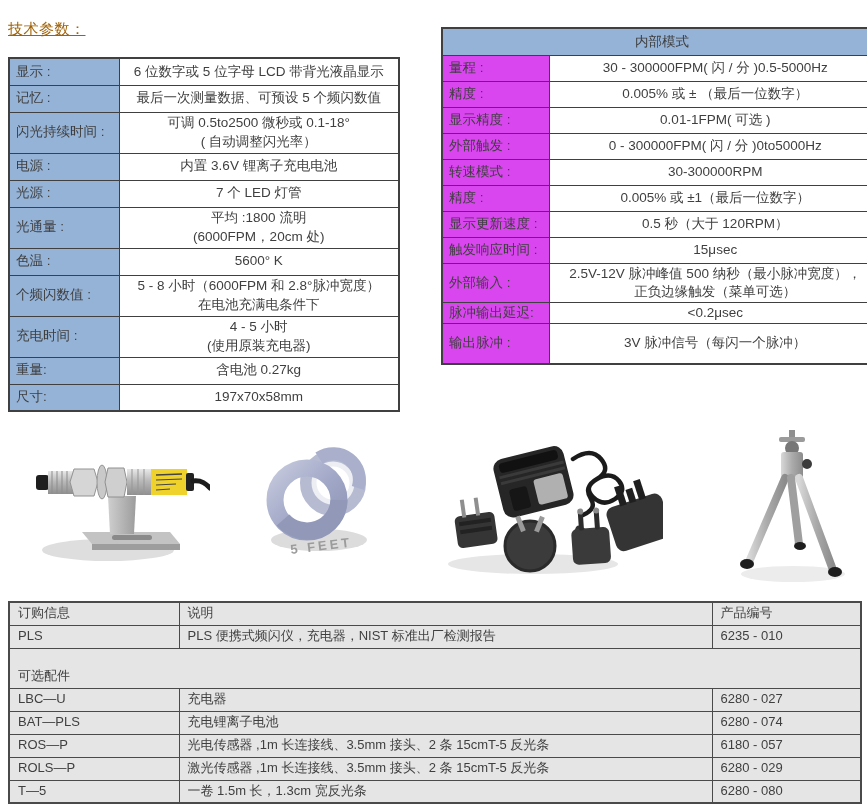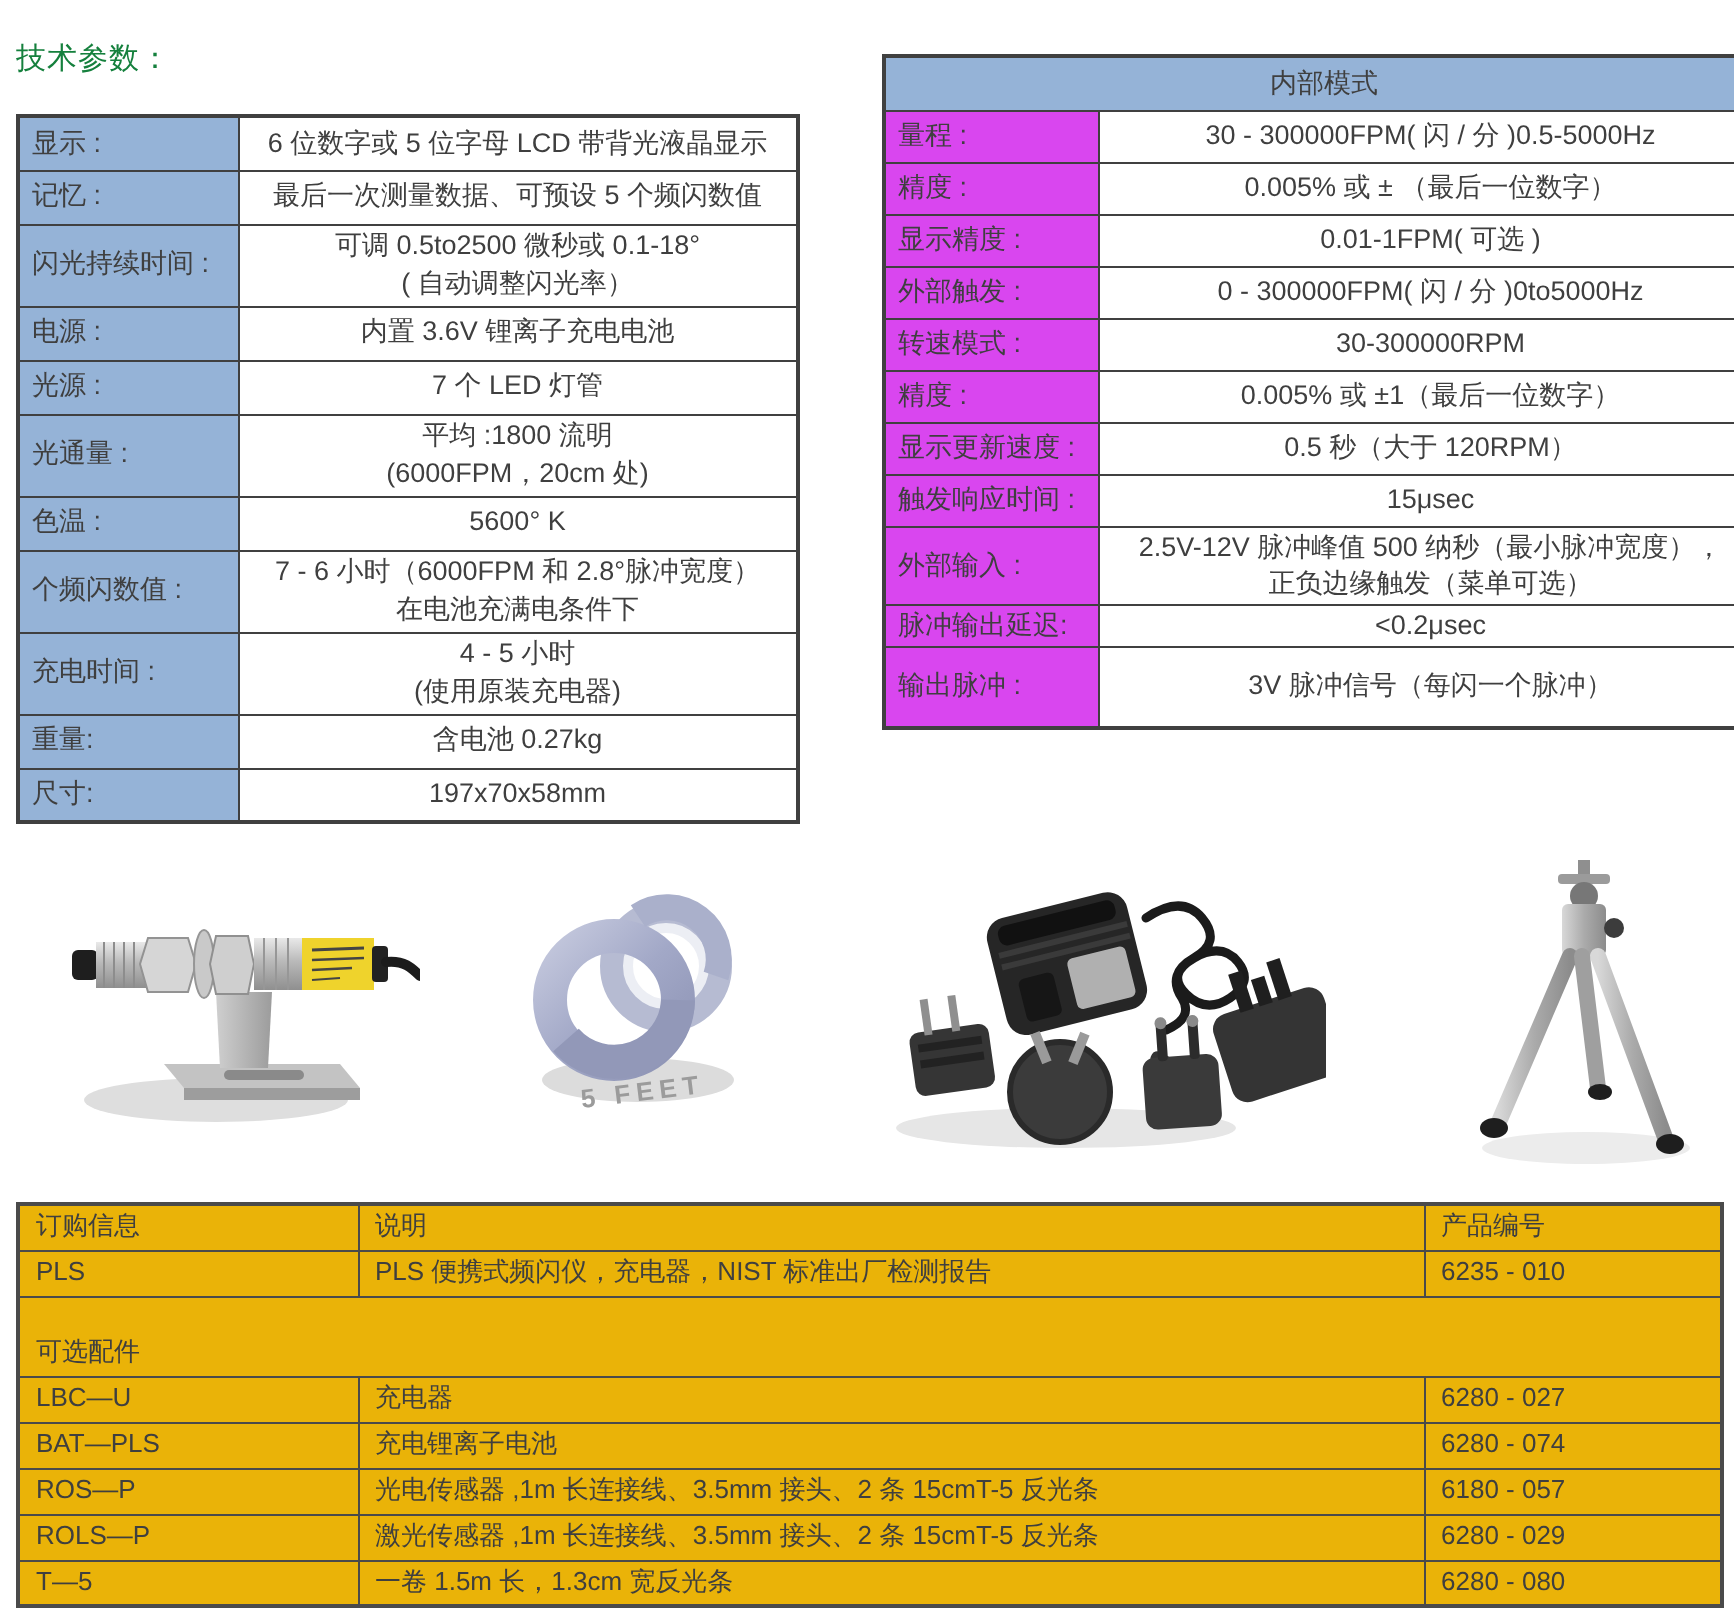--- a/index.html
+++ b/index.html
@@ -2,21 +2,21 @@
 <html><head>
 <meta charset="utf-8">
 <style>
   html,body{margin:0;padding:0;}
   body{
     width:867px;height:808px;background:#ffffff;position:relative;
     font-family:"Liberation Sans",sans-serif;color:#3f3f3f;
     -webkit-font-smoothing:antialiased;
   }
   .abs{position:absolute;}
-  #page-title{left:8px;top:20px;font-size:15px;color:#15803d;letter-spacing:.5px;}
+  #page-title{left:8px;top:20px;font-size:15px;color:#a16207;letter-spacing:.5px;text-decoration:underline;}
 
   
   table{border-collapse:collapse;table-layout:fixed;}
   .spec-table{left:8px;top:57px;width:390px;border:2px solid #404040;}
   .mode-table{left:441px;top:27px;width:440px;border:2px solid #404040;}
   .spec-table th,.spec-table td,.mode-table th,.mode-table td{
     border:1px solid #404040;font-size:13.5px;font-weight:normal;
     padding:1px 6px;line-height:1.35;
   }
   .spec-table th{background:#95B3D7;text-align:left;}
@@ -24,21 +24,21 @@
   .mode-table th{background:#d946ef;text-align:left;}
   .mode-table td{text-align:center;white-space:pre-line;}
   .mode-table td.sec{background:#95B3D7;text-align:center;}
   tr.h1{height:27px;} tr.h2{height:41px;}
   tr.mh{height:27px;} tr.m1{height:26px;} tr.m2{height:38px;}
   tr.m0{height:20px;} tr.m3{height:40px;}
 
   
   .order-table{left:8px;top:601px;width:852px;border:2px solid #4a4a4a;}
   .order-table th,.order-table td{
-    border:1px solid #4a4a4a;background:#eab308;font-size:13px;font-weight:normal;
+    border:1px solid #4a4a4a;background:#e5e5e5;font-size:13px;font-weight:normal;
     text-align:left;padding:1px 8px;line-height:1.3;
   }
   tr.o1{height:23px;}
   tr.osec{height:40px;}
   tr.osec td{vertical-align:bottom;padding-bottom:3px;}
 
   .photo{position:absolute;}
   .photo svg{display:block;}
 </style>
 </head>
@@ -77,21 +77,21 @@
         <th>光通量 :</th>
         <td>平均 :1800 流明
 (6000FPM，20cm 处)</td>
       </tr>
     <tr class="h1">
         <th>色温 :</th>
         <td>5600° K</td>
       </tr>
     <tr class="h2">
         <th>个频闪数值 :</th>
-        <td>7 - 6 小时（6000FPM 和 2.8°脉冲宽度）
+        <td>5 - 8 小时（6000FPM 和 2.8°脉冲宽度）
 在电池充满电条件下</td>
       </tr>
     <tr class="h2">
         <th>充电时间 :</th>
         <td>4 - 5 小时
 (使用原装充电器)</td>
       </tr>
     <tr class="h1">
         <th>重量:</th>
         <td>含电池 0.27kg</td>

